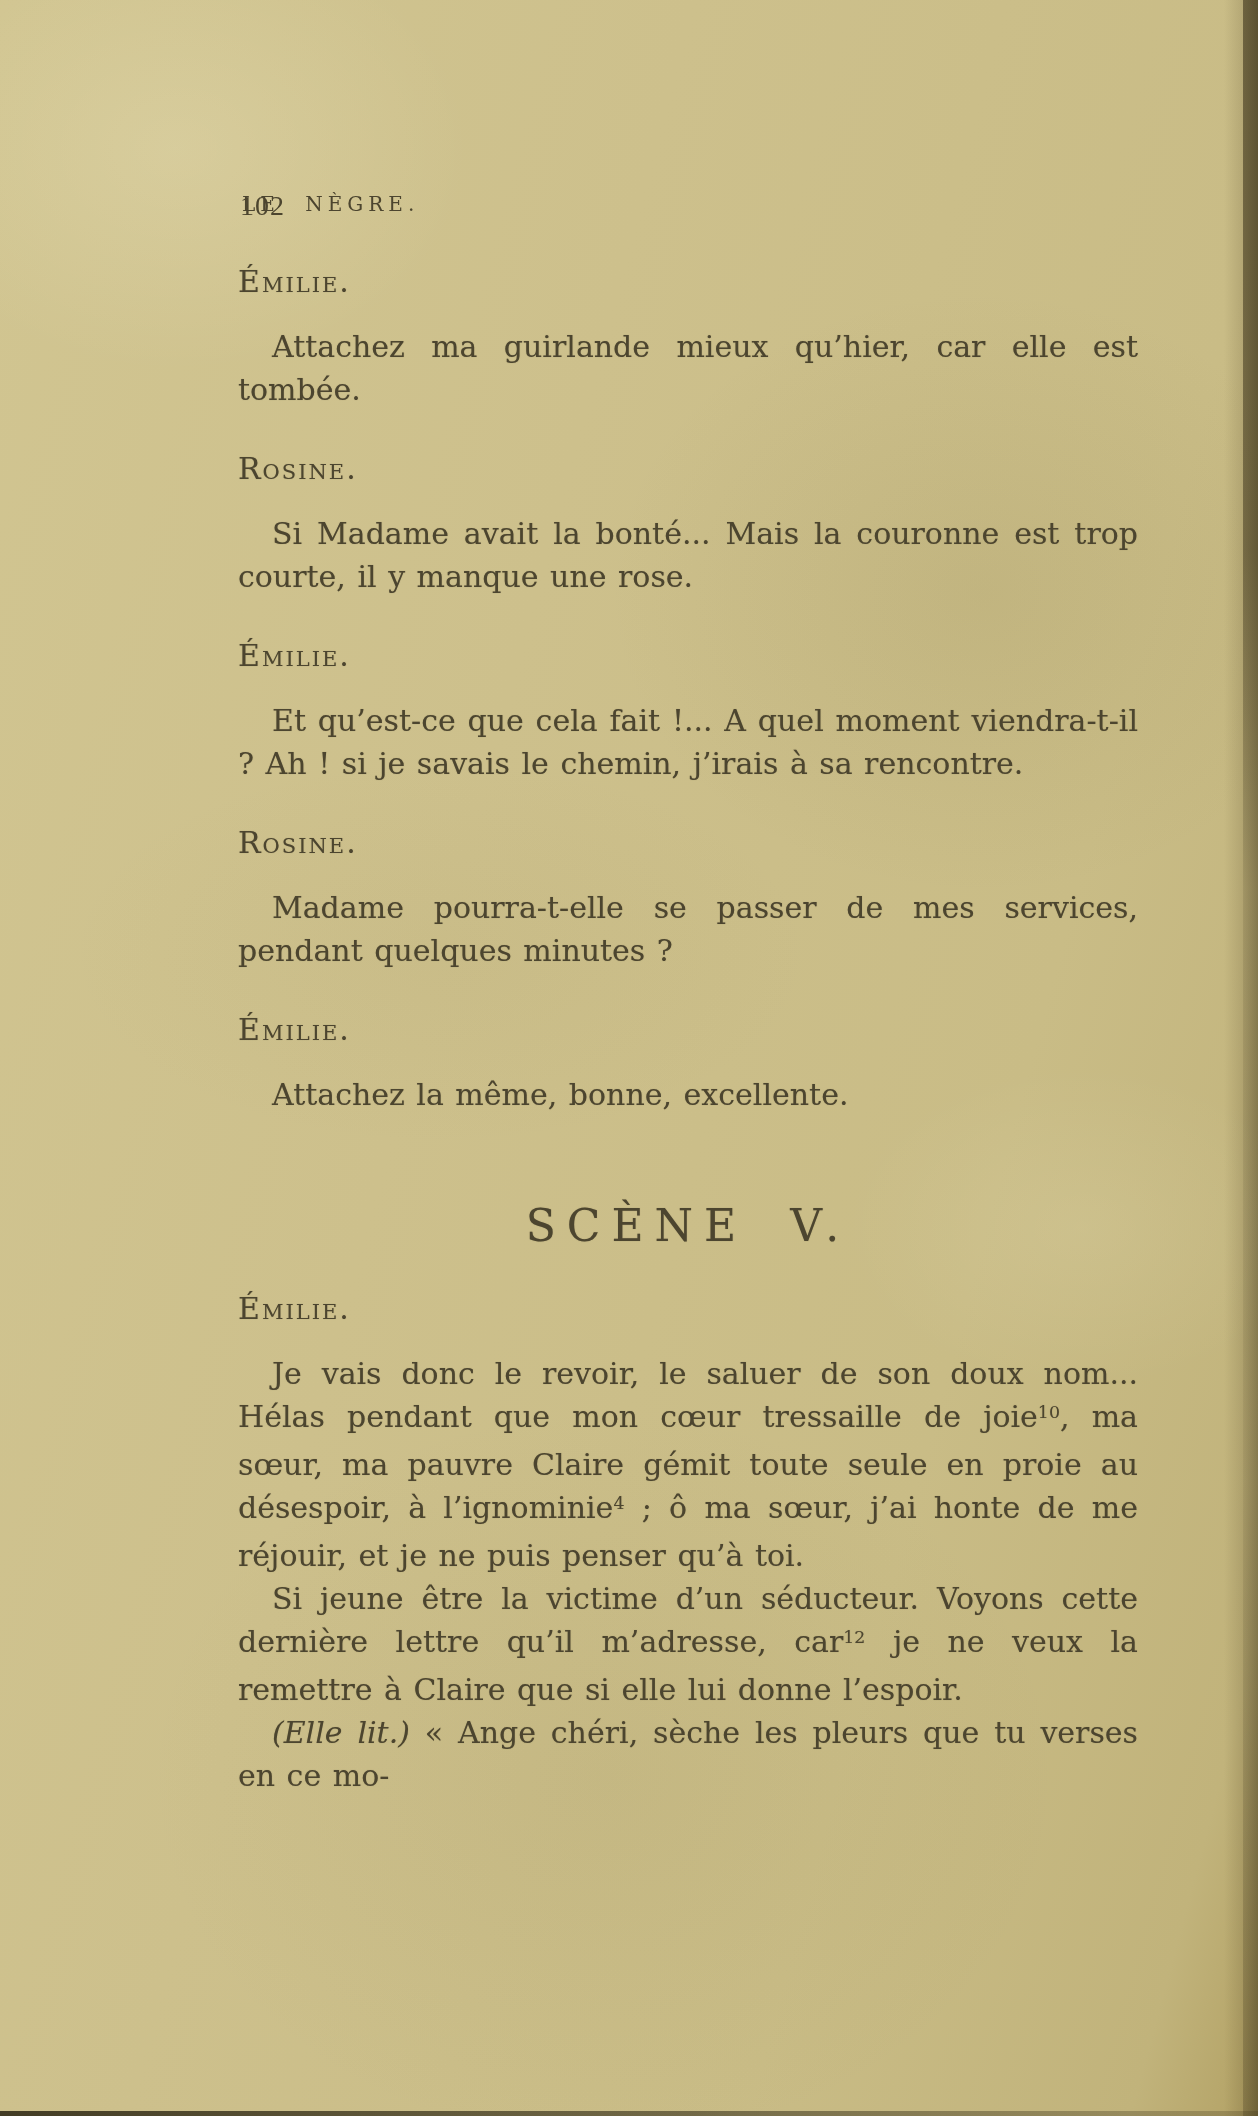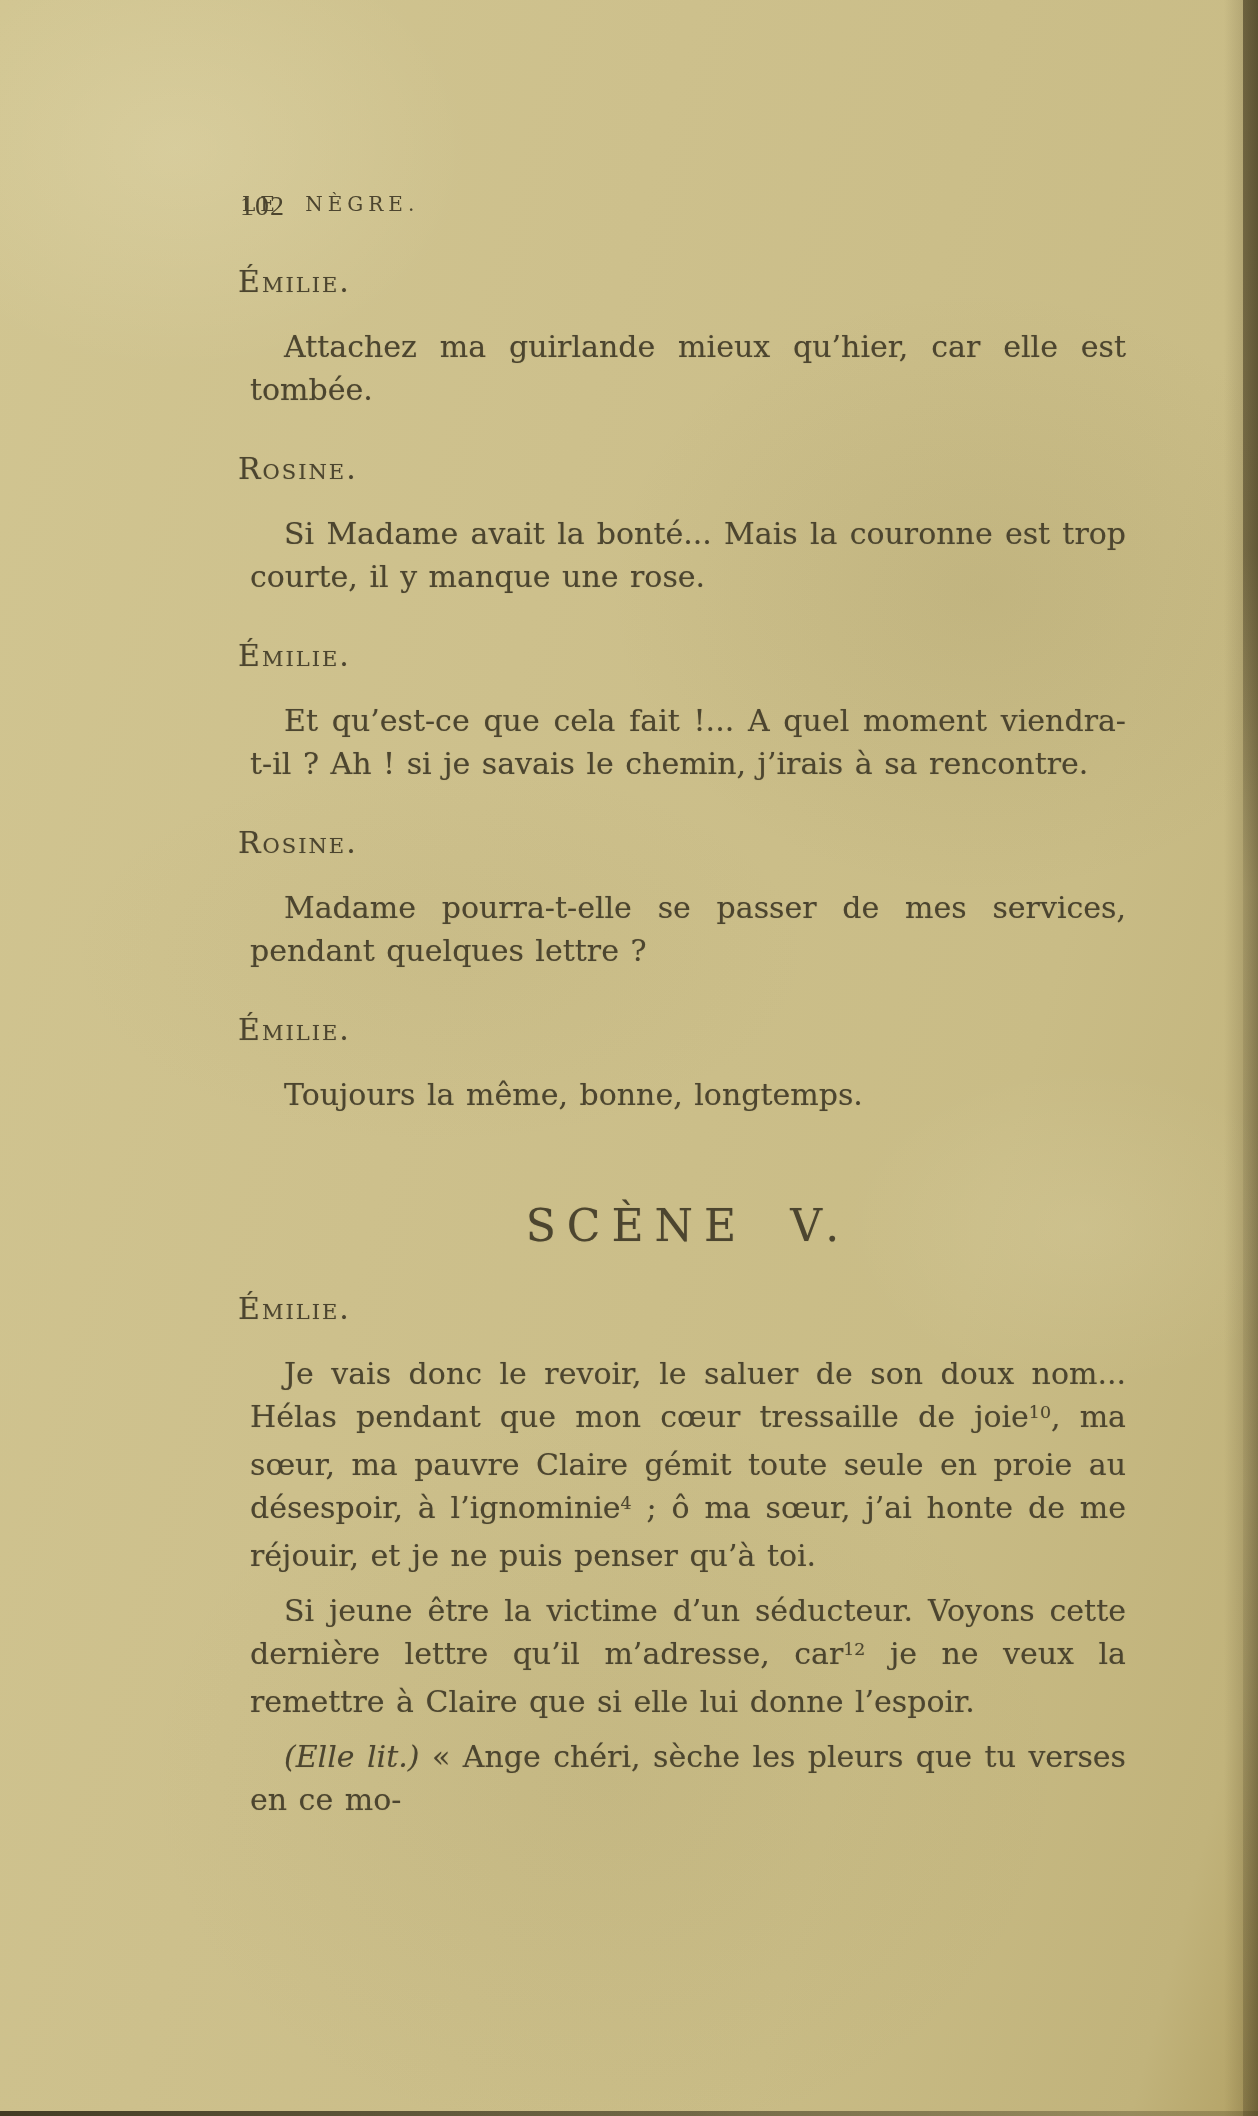--- a/index.html
+++ b/index.html
@@ -71,21 +71,21 @@
     margin: 36px 0 22px 0;
     text-indent: 0;
   }
   .speaker .direction {
     font-variant: normal;
     font-style: italic;
     letter-spacing: 0.5px;
   }
 
   .para {
-    margin: 12px;
+    margin: 0;
     text-indent: 34px;
   }
   .para em { }
   sup {
     font-size: 58%;
     vertical-align: baseline;
     position: relative;
     top: -0.5em;
     letter-spacing: 0;
   }
@@ -138,23 +138,23 @@
   </header>
 
   <main class="text-block">
       <div class="speaker"><span>Émilie.</span></div>
       <p class="para"><span>Attachez ma guirlande mieux qu’hier, car elle est tombée.</span></p>
       <div class="speaker"><span>Rosine.</span></div>
       <p class="para"><span>Si Madame avait la bonté... Mais la couronne est trop courte, il y manque une rose.</span></p>
       <div class="speaker"><span>Émilie.</span></div>
       <p class="para"><span>Et qu’est-ce que cela fait !... A quel moment viendra-t-il ? Ah ! si je savais le chemin, j’irais à sa rencontre.</span></p>
       <div class="speaker"><span>Rosine.</span></div>
-      <p class="para"><span>Madame pourra-t-elle se passer de mes services, pendant quelques lettre ?</span></p>
+      <p class="para"><span>Madame pourra-t-elle se passer de mes services, pendant quelques minutes ?</span></p>
       <div class="speaker"><span>Émilie.</span></div>
-      <p class="para"><span>Toujours la même, bonne, longtemps.</span></p>
+      <p class="para"><span>Attachez la même, bonne, excellente.</span></p>
       <div class="scene-heading">SCÈNE V.</div>
       <div class="speaker"><span>Émilie.</span></div>
       <p class="para"><span>Je vais donc le revoir, le saluer de son doux nom... Hélas pendant que mon cœur tressaille de joie</span><sup>10</sup><span>, ma sœur, ma pauvre Claire gémit toute seule en proie au désespoir, à l’ignominie</span><sup>4</sup><span> ; ô ma sœur, j’ai honte de me réjouir, et je ne puis penser qu’à toi.</span></p>
       <p class="para"><span>Si jeune être la victime d’un séducteur. Voyons cette dernière lettre qu’il m’adresse, car</span><sup>12</sup><span> je ne veux la remettre à Claire que si elle lui donne l’espoir.</span></p>
       <p class="para"><em>(Elle lit.) </em><span>« Ange chéri, sèche les pleurs que tu verses en ce mo-</span></p>
     </main>
 
   <div class="edge-right"></div>
   <div class="edge-bottom"></div>
 </div>

